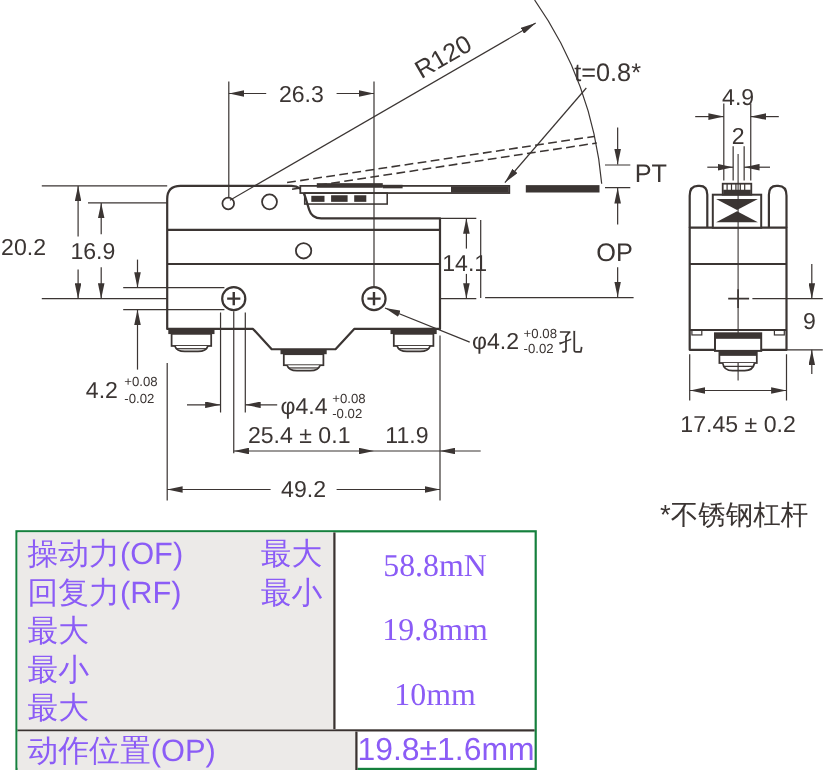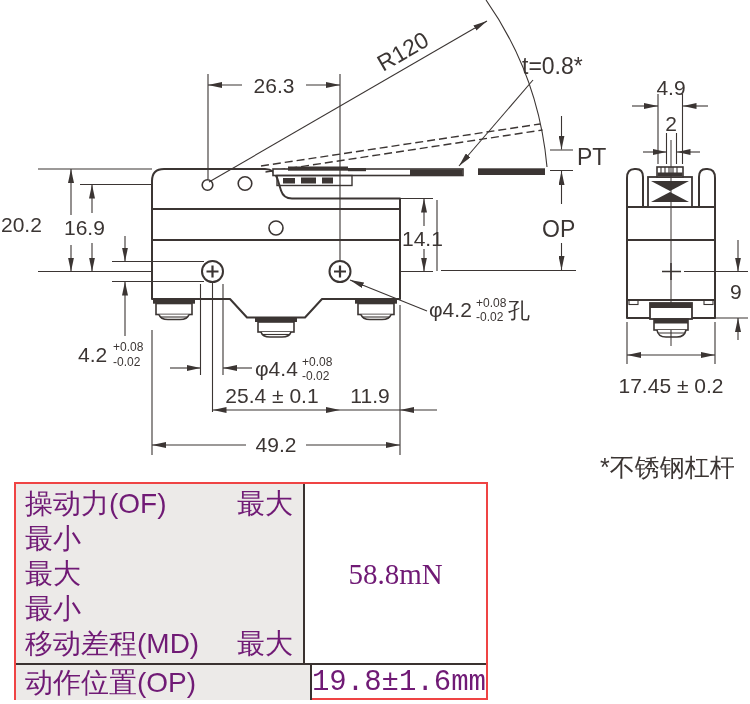--- a/index.html
+++ b/index.html
@@ -10,33 +10,33 @@
   .thin{fill:none;stroke:#3b3533;stroke-width:1.1;}
   .dash{fill:none;stroke:#3b3533;stroke-width:1.4;stroke-dasharray:8 4;}
   .blk{fill:#3b3533;stroke:none;}
   .dim{font:21px "Liberation Sans",sans-serif;fill:#3b3533;}
   .dim22{font:23px "Liberation Sans",sans-serif;fill:#3b3533;}
   .tol{font:12px "Liberation Sans",sans-serif;fill:#3b3533;}
   .cjk{font:22px "Liberation Sans",sans-serif;fill:#3b3533;}
   .note{font:25px "Liberation Sans",sans-serif;fill:#3b3533;}
   
   .spec{position:absolute;left:14px;top:482px;width:474px;height:218px;
-        border:2px solid #ef4444;box-sizing:border-box;background:#fff;color:#701a75;}
+        border:2px solid #15803d;box-sizing:border-box;background:#fff;color:#8b5cf6;}
   .spec-top{display:flex;height:179px;border-bottom:2px solid #3a3230;box-sizing:content-box;}
   .spec-bottom{display:flex;height:35px;}
   .col-label{width:289px;background:#eceae8;border-right:2px solid #3a3230;box-sizing:border-box;
              display:flex;flex-direction:column;justify-content:space-around;padding:2px 0;}
   .col-value{flex:1;display:flex;flex-direction:column;justify-content:space-around;padding:2px 0;}
   .srow{display:flex;justify-content:space-between;align-items:center;
         font-size:28px;line-height:34px;padding:0 10px 0 9px;}
   .sval{text-align:center;font-family:"Liberation Serif",serif;font-size:29px;line-height:34px;}
   .f-label{width:319px;background:#eceae8;border-right:2px solid #3a3230;box-sizing:border-box;
            display:flex;align-items:center;font-size:28px;padding-left:9px;}
   .f-value{flex:1;display:flex;align-items:center;justify-content:center;
-           font-family:Liberation Mono, monospace;font-size:29px;}
+           font-family:Liberation Sans, sans-serif;font-size:29px;}
 </style>
 </head>
 <body>
 
 <svg id="drawing" width="750" height="482" viewBox="0 0 750 482">
   <defs>
     <marker id="ah" markerUnits="userSpaceOnUse" markerWidth="14" markerHeight="6" refX="14" refY="3" orient="auto-start-reverse">
       <path d="M0 0 L14 3 L0 6 Z" fill="#3b3533"></path>
     </marker>
   </defs>
@@ -245,34 +245,36 @@
 </svg>
 
 <div class="spec">
   <div class="spec-top">
     <div class="col-label">
       <div class="srow">
         <span>操动力(OF)</span>
         <span>最大</span>
       </div>
       <div class="srow">
+        <span>回复力(RF)</span>
         <span>最小</span>
       </div>
       <div class="srow">
         <span>最大</span>
       </div>
       <div class="srow">
         <span>最小</span>
       </div>
       <div class="srow">
-        <span>移动差程(MD)</span>
         <span>最大</span>
       </div>
     </div>
     <div class="col-value">
       <div class="sval">58.8mN</div>
+      <div class="sval">19.8mm</div>
+      <div class="sval">10mm</div>
     </div>
   </div>
   <div class="spec-bottom">
     <div class="f-label">动作位置(OP)</div>
     <div class="f-value">19.8±1.6mm</div>
   </div>
 </div>
 
 </body></html>

